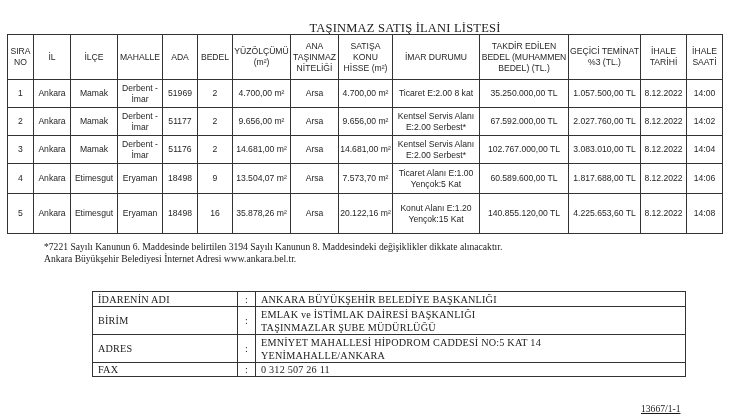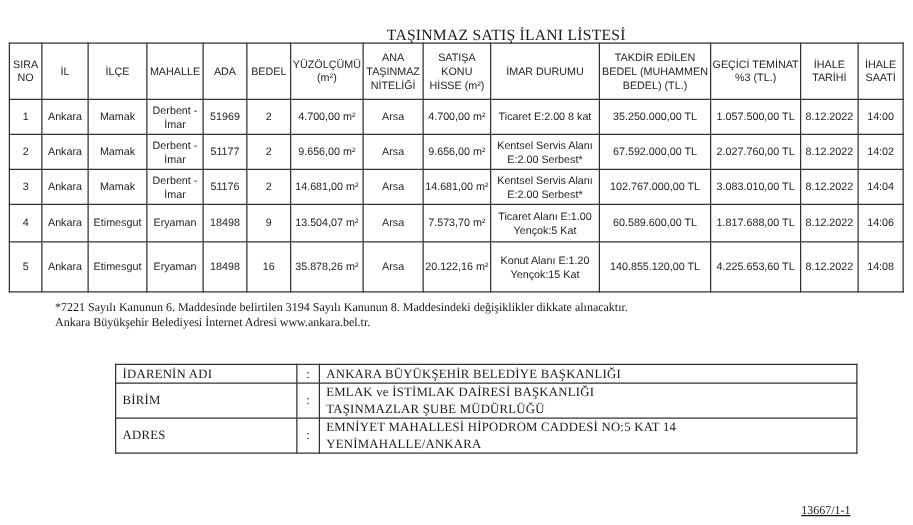--- a/index.html
+++ b/index.html
@@ -188,16 +188,21 @@
         </td>
   </tr>
   <tr style="height:28px;">
     <td>ADRES</td>
     <td class="sep">:</td>
     <td>
           <div>EMNİYET MAHALLESİ HİPODROM CADDESİ NO:5 KAT 14</div>
           <div>YENİMAHALLE/ANKARA</div>
         </td>
   </tr>
+  <tr style="height:14px;">
+    <td>FAX</td>
+    <td class="sep">:</td>
+    <td><span>0 312 507 26 11</span></td>
+  </tr>
 </tbody>
   </table>
 
 <div class="ref">13667/1-1</div>
 
 </body></html>

